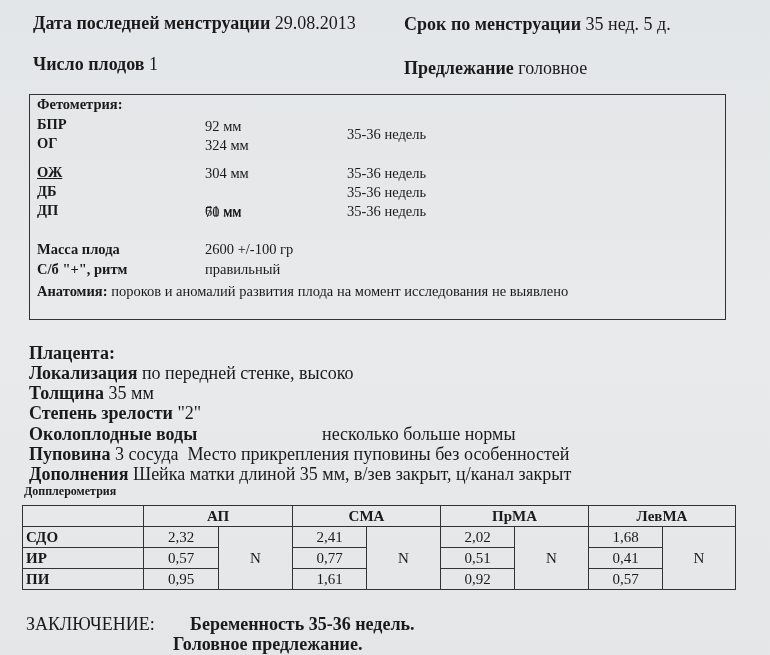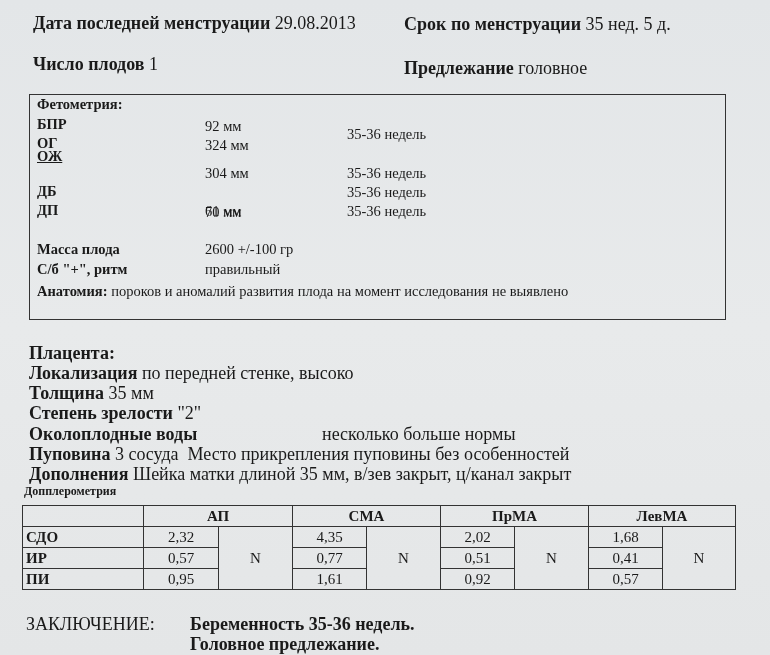--- a/index.html
+++ b/index.html
@@ -61,21 +61,21 @@
 
 <div class="feto-box"></div>
 <div class="abs f14 b" style="left:37px; top:96px;">Фетометрия:</div>
 
 <div class="abs f14 b" style="left:37px; top:116px;">БПР</div>
 <div class="abs f14" style="left:205px; top:118px;">92 мм</div>
 <div class="abs f14 b" style="left:37px; top:135px;">ОГ</div>
 <div class="abs f14" style="left:205px; top:137px;">324 мм</div>
 <div class="abs f14" style="left:347px; top:126px;">35-36 недель</div>
 
-<div class="abs f14 b" style="left:37px; top:148px;text-decoration:underline;">ОЖ</div>
+<div class="abs f14 b" style="left:37px; top:164px;text-decoration:underline;">ОЖ</div>
 <div class="abs f14" style="left:205px; top:165px;">304 мм</div>
 <div class="abs f14" style="left:347px; top:165px;">35-36 недель</div>
 
 <div class="abs f14 b" style="left:37px; top:183px;">ДБ</div>
 <div class="abs f14" style="left:205px; top:184px;margin-top:20px;">70 мм</div>
 <div class="abs f14" style="left:347px; top:184px;">35-36 недель</div>
 
 <div class="abs f14 b" style="left:37px; top:202px;">ДП</div>
 <div class="abs f14" style="left:205px; top:203px;">61 мм</div>
 <div class="abs f14" style="left:347px; top:203px;">35-36 недель</div>
@@ -132,21 +132,21 @@
     <td class="hd"></td>
     <td class="hd" colspan="2">АП</td>
     <td class="hd" colspan="2">СМА</td>
     <td class="hd" colspan="2">ПрМА</td>
     <td class="hd" colspan="2">ЛевМА</td>
   </tr>
   <tr>
     <td class="rowlab">СДО</td>
     <td>2,32</td>
     <td class="nn" rowspan="3">N</td>
-    <td>4,35</td>
+    <td>2,41</td>
     <td class="nn" rowspan="3">N</td>
     <td>2,02</td>
     <td class="nn" rowspan="3">N</td>
     <td>1,68</td>
     <td class="nn" rowspan="3">N</td>
   </tr>
   <tr>
     <td class="rowlab">ИР</td>
     <td>0,57</td>
     <td>0,77</td>
@@ -158,13 +158,13 @@
     <td>0,95</td>
     <td>1,61</td>
     <td>0,92</td>
     <td>0,57</td>
   </tr>
 </tbody>
   </table>
 
 <div class="abs f15" style="left:26px; top:614px;">ЗАКЛЮЧЕНИЕ:</div>
 <div class="abs f15 b" style="left:190px; top:614px;">Беременность 35-36 недель.</div>
-<div class="abs f15 b" style="left:190px; top:634px;">Головное предлежание.</div>
+<div class="abs f15 b" style="left:173px; top:634px;">Головное предлежание.</div>
 
 </body></html>

